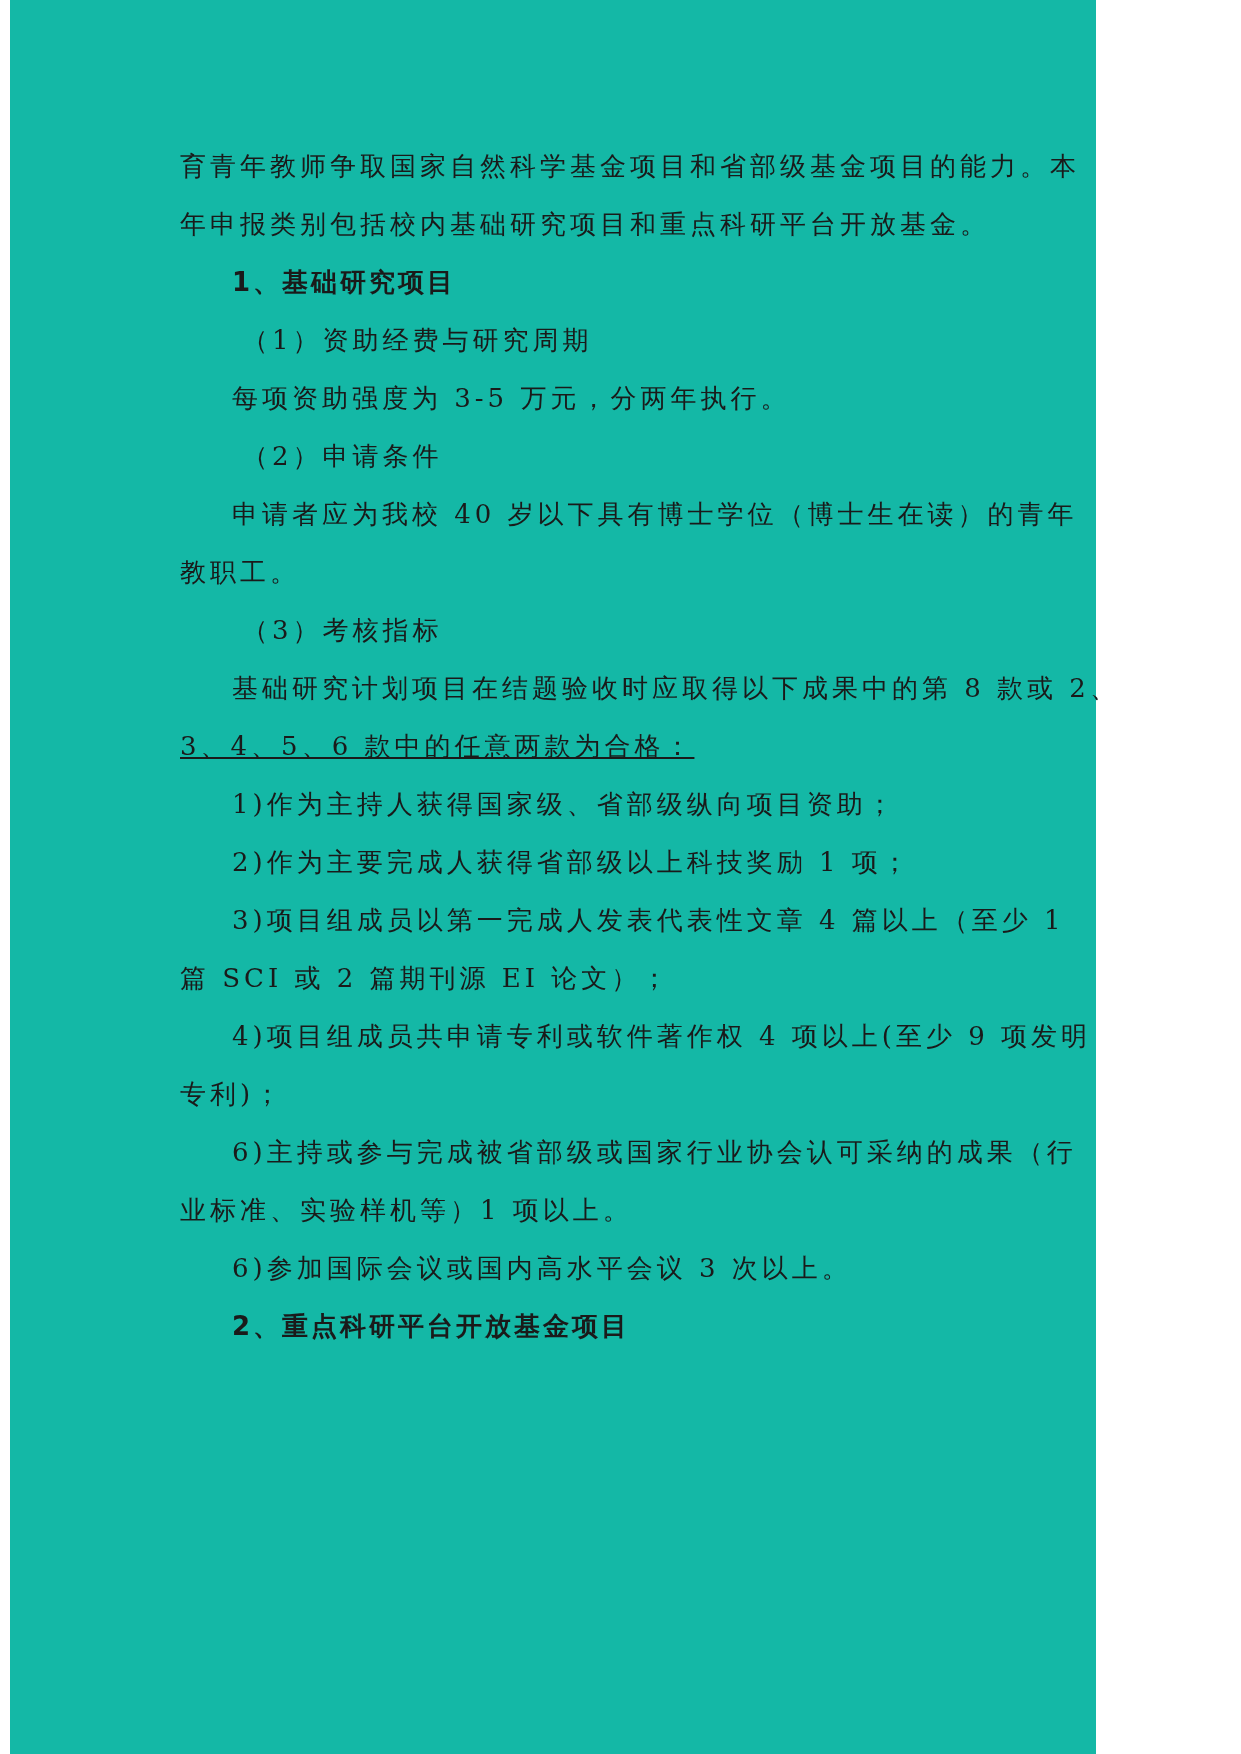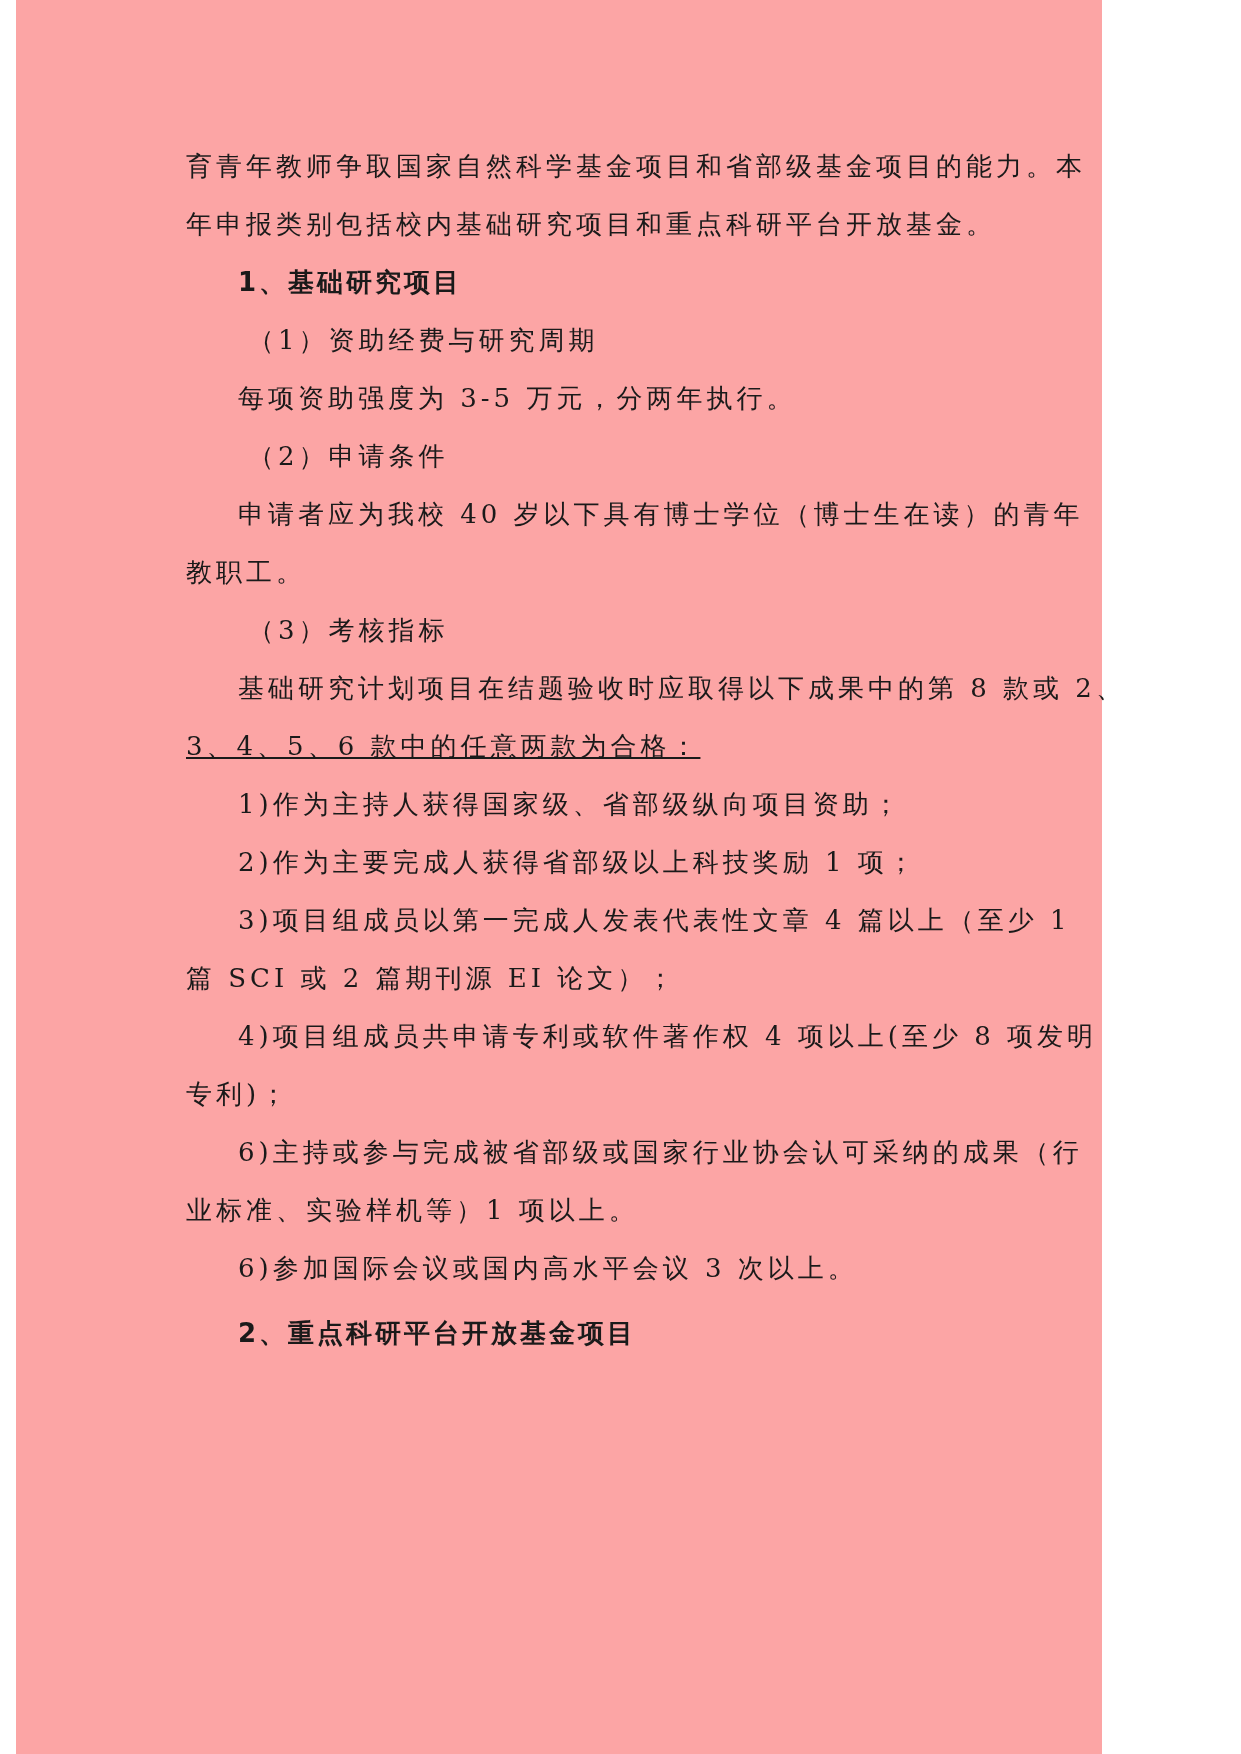--- a/index.html
+++ b/index.html
@@ -10,25 +10,25 @@
     body {
       width: 1241px;
       height: 1754px;
       position: relative;
       overflow: hidden;
       font-family: "DejaVu Serif", "Liberation Serif", serif;
       color: #111111;
     }
     .page {
       position: absolute;
-      left: 16px;
+      left: 10px;
       top: 0;
       width: 1086px;
       height: 1754px;
-      background: #fca5a5;
+      background: #14b8a6;
     }
     .line {
       position: absolute;
       left: 170px;
       font-size: 26px;
       line-height: 32px;
       letter-spacing: 4px;
       white-space: nowrap;
       color: #1a1a1a;
     }
@@ -57,20 +57,20 @@
   <div class="line" style="top:556px;">教职工。</div>
 
   <div class="line sub-indent" style="top:614px;">（3）考核指标</div>
   <div class="line indent" style="top:672px;">基础研究计划项目在结题验收时应取得以下成果中的第 8 款或 2、</div>
   <div class="line" style="top:730px;text-decoration:underline;">3、4、5、6 款中的任意两款为合格：</div>
 
   <div class="line indent" style="top:788px;">1)作为主持人获得国家级、省部级纵向项目资助；</div>
   <div class="line indent" style="top:846px;">2)作为主要完成人获得省部级以上科技奖励 1 项；</div>
   <div class="line indent" style="top:904px;">3)项目组成员以第一完成人发表代表性文章 4 篇以上（至少 1</div>
   <div class="line" style="top:962px;">篇 SCI 或 2 篇期刊源 EI 论文）；</div>
-  <div class="line indent" style="top:1020px;">4)项目组成员共申请专利或软件著作权 4 项以上(至少 8 项发明</div>
+  <div class="line indent" style="top:1020px;">4)项目组成员共申请专利或软件著作权 4 项以上(至少 9 项发明</div>
   <div class="line" style="top:1078px;">专利)；</div>
   <div class="line indent" style="top:1136px;">6)主持或参与完成被省部级或国家行业协会认可采纳的成果（行</div>
   <div class="line" style="top:1194px;">业标准、实验样机等）1 项以上。</div>
   <div class="line indent" style="top:1252px;">6)参加国际会议或国内高水平会议 3 次以上。</div>
 
-  <div class="line indent bold" style="top:1310px;margin-top:7px;">2、重点科研平台开放基金项目</div>
+  <div class="line indent bold" style="top:1310px;">2、重点科研平台开放基金项目</div>
 </div>
 
 </body></html>

